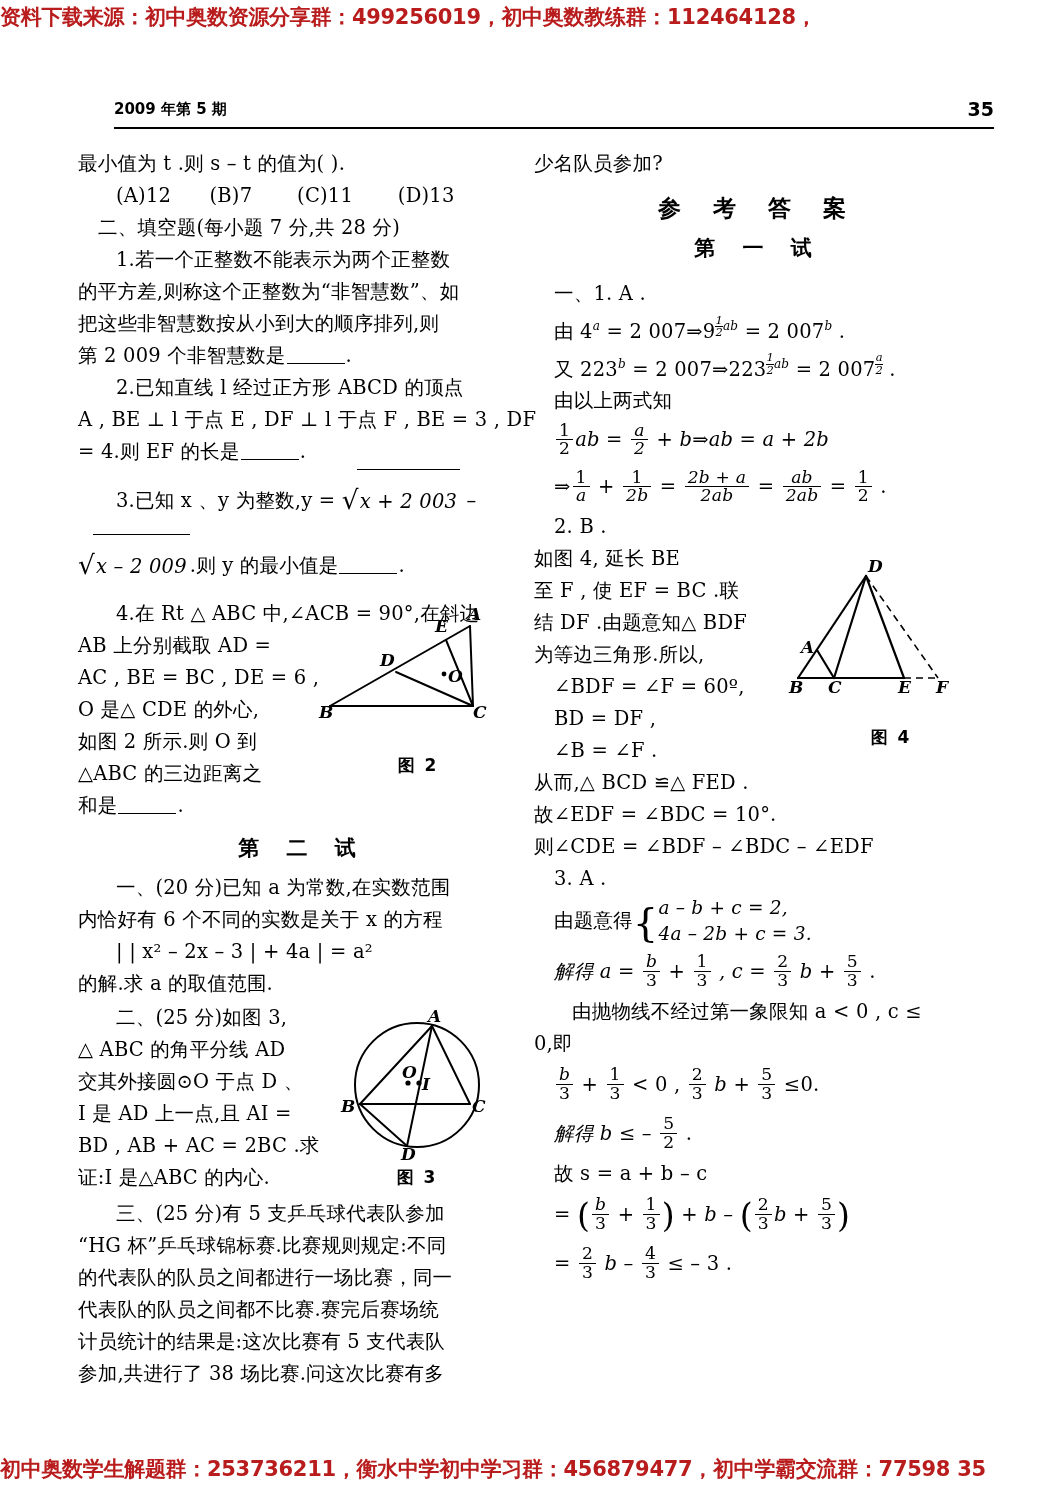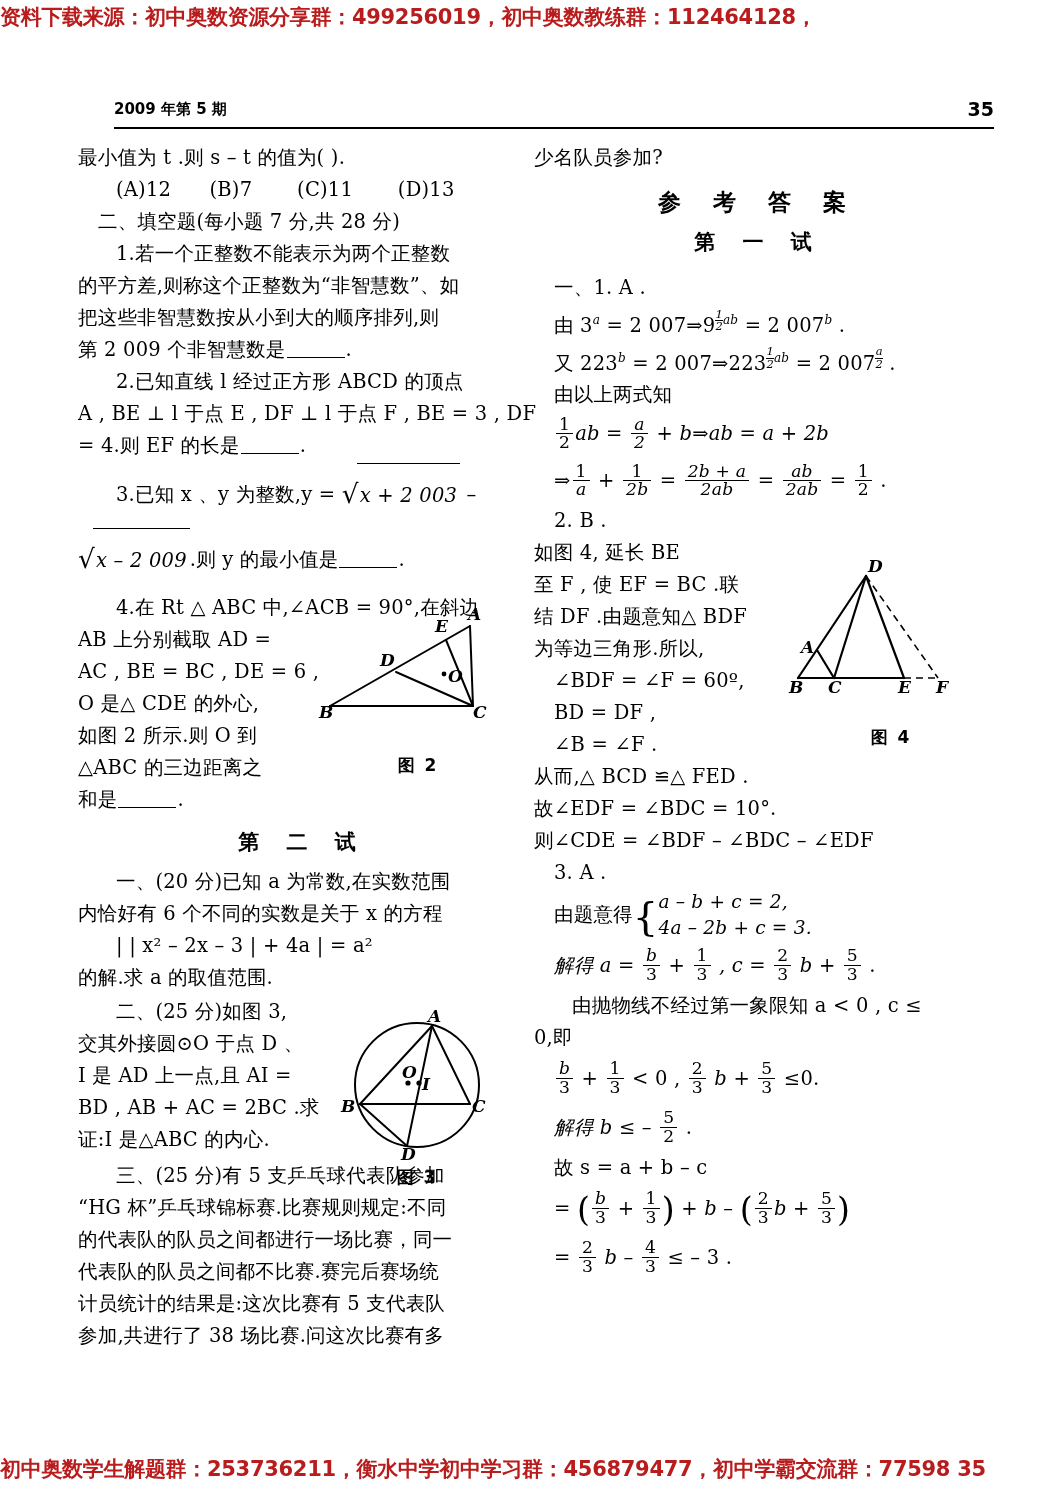--- a/index.html
+++ b/index.html
@@ -30,21 +30,21 @@
   }
   #header .pageno{
     position:absolute;right:0;top:-2px;font-size:19px;font-weight:bold;
     font-family:"DejaVu Sans","Liberation Sans",sans-serif;
   }
   #header .rule{
     position:absolute;left:0;top:27px;width:880px;height:2px;background:#000;
   }
 
   
-  .col{position:absolute;top:142px;width:448px;}
+  .col{position:absolute;top:148px;width:448px;}
   #col-left{left:78px;}
   #col-right{left:534px;}
 
   .ln{
     font-size:19.5px;line-height:32px;white-space:nowrap;
     letter-spacing:0.2px;
   }
   .ind{padding-left:38px;}
   .ind2{padding-left:20px;}
   .it{font-style:italic;font-family:"DejaVu Serif","Liberation Serif",serif;}
@@ -161,20 +161,21 @@
   </div>
 
   <div class="sec-title" style="margin-top:6px;">第 二 试</div>
 
   <div class="ln ind" style="margin-top:4px;">一、(20 分)已知 a 为常数,在实数范围</div>
   <div class="ln">内恰好有 6 个不同的实数是关于 x 的方程</div>
   <div class="ln ind">| | x² – 2x – 3 | + 4a | = a²</div>
   <div class="ln">的解.求 a 的取值范围.</div>
 
   <div class="ln ind" style="margin-top:2px;">二、(25 分)如图 3,</div>
+  <div class="ln">△ ABC 的角平分线 AD</div>
   <div class="ln">交其外接圆⊙O 于点 D 、</div>
   <div class="ln">I 是 AD 上一点,且 AI =</div>
   <div class="ln">BD , AB + AC = 2BC .求</div>
   <div class="ln">证:I 是△ABC 的内心.</div>
 
   <div class="ln ind" style="margin-top:4px;">三、(25 分)有 5 支乒乓球代表队参加</div>
   <div class="ln">“HG 杯”乒乓球锦标赛.比赛规则规定:不同</div>
   <div class="ln">的代表队的队员之间都进行一场比赛，同一</div>
   <div class="ln">代表队的队员之间都不比赛.赛完后赛场统</div>
   <div class="ln">计员统计的结果是:这次比赛有 5 支代表队</div>
@@ -184,21 +185,21 @@
 <div class="col" id="col-right">
 
   <div class="ln">少名队员参加?</div>
 
   <div class="sec-title big" style="margin-top:8px;">参 考 答 案</div>
   <div class="sec-title">第 一 试</div>
 
   <div class="ln ind2" style="margin-top:10px;">一、1. A .</div>
 
   <div class="ln ind2">
-    <span>由 3</span><sup>a</sup><span> = 2 007⇒9</span><sup><span class="frs"><span class="n">1</span><span class="d">2</span></span><span class="it">ab</span></sup><span> = 2 007</span><sup>b</sup><span> .</span>
+    <span>由 4</span><sup>a</sup><span> = 2 007⇒9</span><sup><span class="frs"><span class="n">1</span><span class="d">2</span></span><span class="it">ab</span></sup><span> = 2 007</span><sup>b</sup><span> .</span>
   </div>
 
   <div class="ln ind2">
     <span>又 223</span><sup>b</sup><span> = 2 007⇒223</span><sup><span class="frs"><span class="n">1</span><span class="d">2</span></span><span class="it">ab</span></sup><span> = 2 007</span><sup><span class="frs"><span class="n">a</span><span class="d">2</span></span></sup><span> .</span>
   </div>
 
   <div class="ln ind2">由以上两式知</div>
 
   <div class="ln ind2" style="line-height:46px;">
     <span class="fr"><span class="n">1</span><span class="d">2</span></span><span class="it">ab = </span><span class="fr it"><span class="n">a</span><span class="d">2</span></span><span class="it"> + b⇒ab = a + 2b</span>

